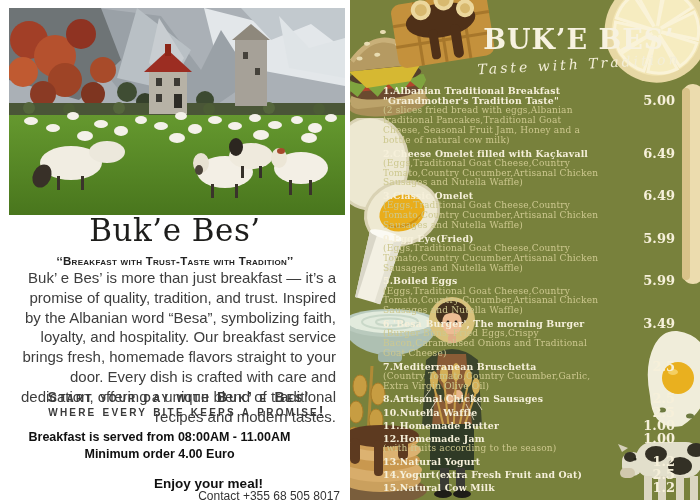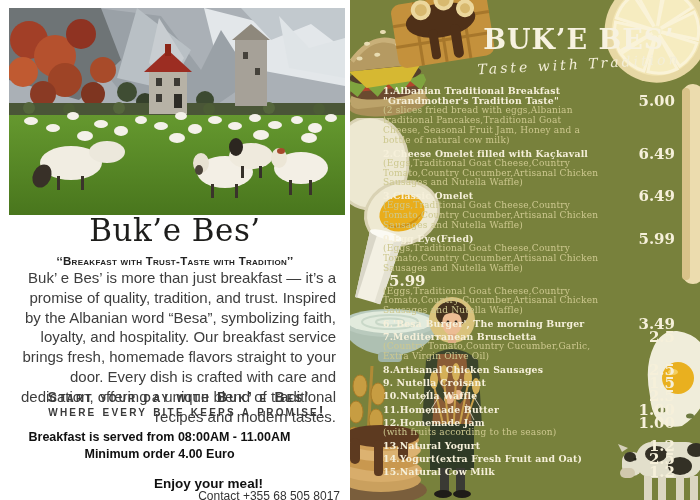--- a/index.html
+++ b/index.html
@@ -34,22 +34,22 @@
   .menu-head { position:absolute; z-index:2; top:24px; left:118px; width:222px; text-align:center; }
   .menu-title { font-family:"DejaVu Serif", serif; font-weight:bold; font-size:27px;
                 color:#f7f2e0; letter-spacing:1px; white-space:nowrap; }
   .menu-tagline { font-family:"DejaVu Serif", serif; font-style:italic; font-size:14px;
                   color:#f3eed8; letter-spacing:3px; transform:rotate(-3deg); margin-top:1px; white-space:nowrap; }
   .menu-list { position:absolute; z-index:2; top:86px; left:33px; width:292px; }
   .menu-item { margin-bottom:2px; }
   .menu-item .row { display:flex; align-items:flex-end; }
   .item-name { flex:1; font-family:"DejaVu Serif", serif; font-weight:bold; font-size:9.3px;
                line-height:10.2px; color:#f6f0da; white-space:pre-line; letter-spacing:0.2px; }
-  .item-price { font-family:"DejaVu Serif", serif; font-weight:bold; font-size:15px;
-                line-height:10.2px; color:#f6f0da; margin-left:6px; padding-top:1px; }
+  .item-price { font-family:"DejaVu Serif", serif; font-weight:bold; font-size:13px;
+                line-height:10.2px; color:#f6f0da; margin-left:20px; padding-top:1px; }
   .item-desc { font-family:"DejaVu Serif", serif; font-size:9px; line-height:9.8px;
                color:#cdc88f; max-width:216px; letter-spacing:0.2px; }
   .item-desc:empty { display:none; }
 </style>
 </head>
 <body>
 
 <div class="page">
 
   <div class="left-panel">
@@ -408,55 +408,50 @@
         <div class="menu-item">
           <div class="row">
             <div class="item-name">9.Egg Eye(Fried)</div>
             <div class="item-price">5.99</div>
           </div>
           <div class="item-desc">(Eggs,Traditional Goat Cheese,Country Tomato,Country Cucumber,Artisanal Chicken Sausages and Nutella Waffle)</div>
         </div>
 
         <div class="menu-item">
           <div class="row">
+            <div class="item-name">5.Boiled Eggs</div>
             <div class="item-price">5.99</div>
           </div>
           <div class="item-desc">(Eggs,Traditional Goat Cheese,Country Tomato,Country Cucumber,Artisanal Chicken Sausages and Nutella Waffle)</div>
         </div>
 
         <div class="menu-item">
           <div class="row">
             <div class="item-name">6.'Besa Burger', The morning Burger</div>
             <div class="item-price">3.49</div>
           </div>
+          <div class="item-desc">(Burger Buns, Fried Eggs,Crispy Bacon,Caramelised Onions and Traditional Goat Cheese)</div>
         </div>
 
         <div class="menu-item">
           <div class="row">
             <div class="item-name">7.Mediterranean Bruschetta</div>
             <div class="item-price">2.5</div>
           </div>
           <div class="item-desc">(Country Tomato,Country Cucumber,Garlic, Extra Virgin Olive Oil)</div>
         </div>
 
         <div class="menu-item">
           <div class="row">
             <div class="item-name">8.Artisanal Chicken Sausages</div>
             <div class="item-price">2.5</div>
           </div>
 
         </div>
 
-        <div class="menu-item">
-          <div class="row">
-            <div class="item-name">9. Nutella Croisant</div>
-            <div class="item-price">1.5</div>
-          </div>
-
-        </div>
 
         <div class="menu-item">
           <div class="row">
             <div class="item-name">10.Nutella Waffle</div>
             <div class="item-price">2.5</div>
           </div>
 
         </div>
 
         <div class="menu-item">

